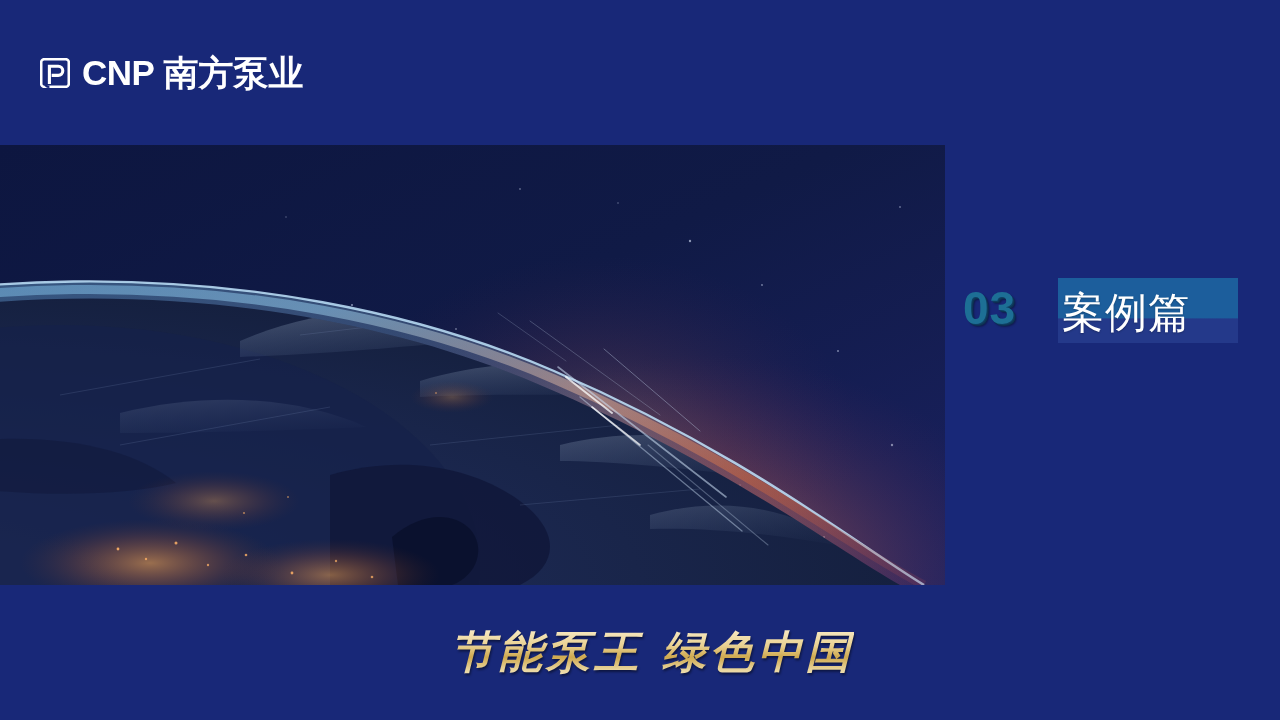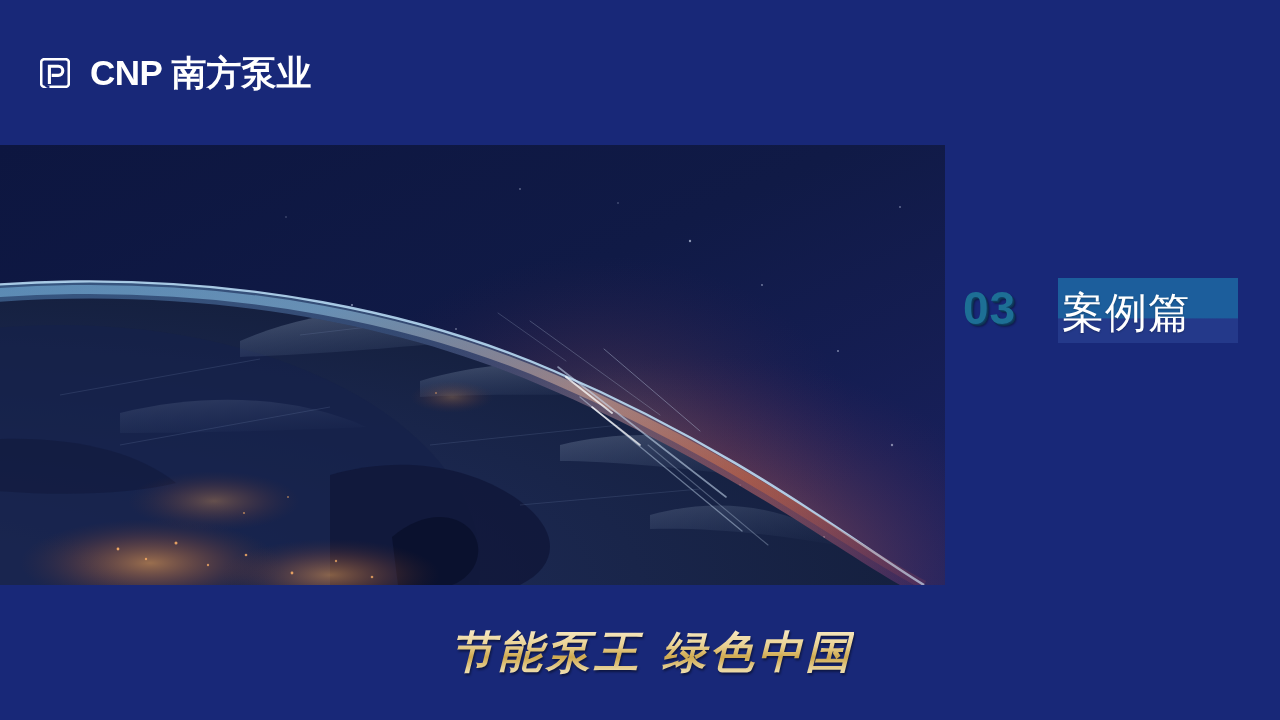--- a/index.html
+++ b/index.html
@@ -8,21 +8,21 @@
     background:#182878;
     font-family:"Liberation Sans","DejaVu Sans",sans-serif;
     position:relative;
   }
 
   
   .slide{ position:absolute; inset:0; background:#182878; overflow:hidden; }
 
   
   .header{ position:absolute; left:0; top:0; width:1280px; height:145px; }
-  .logo{ position:absolute; left:40px; top:55px; display:flex; align-items:center; gap:20px; }
+  .logo{ position:absolute; left:40px; top:55px; display:flex; align-items:center; gap:12px; }
   .logo-mark{ width:30px; height:30px; position:relative; }
   .logo-text{
     color:#ffffff; font-size:35px; font-weight:bold;
     letter-spacing:-0.5px; line-height:1; white-space:nowrap;
     font-family:"Liberation Sans","DejaVu Sans",sans-serif;
   }
   .logo-text .cn{ margin-left:9px; letter-spacing:0px; }
 
   
   .photo{

